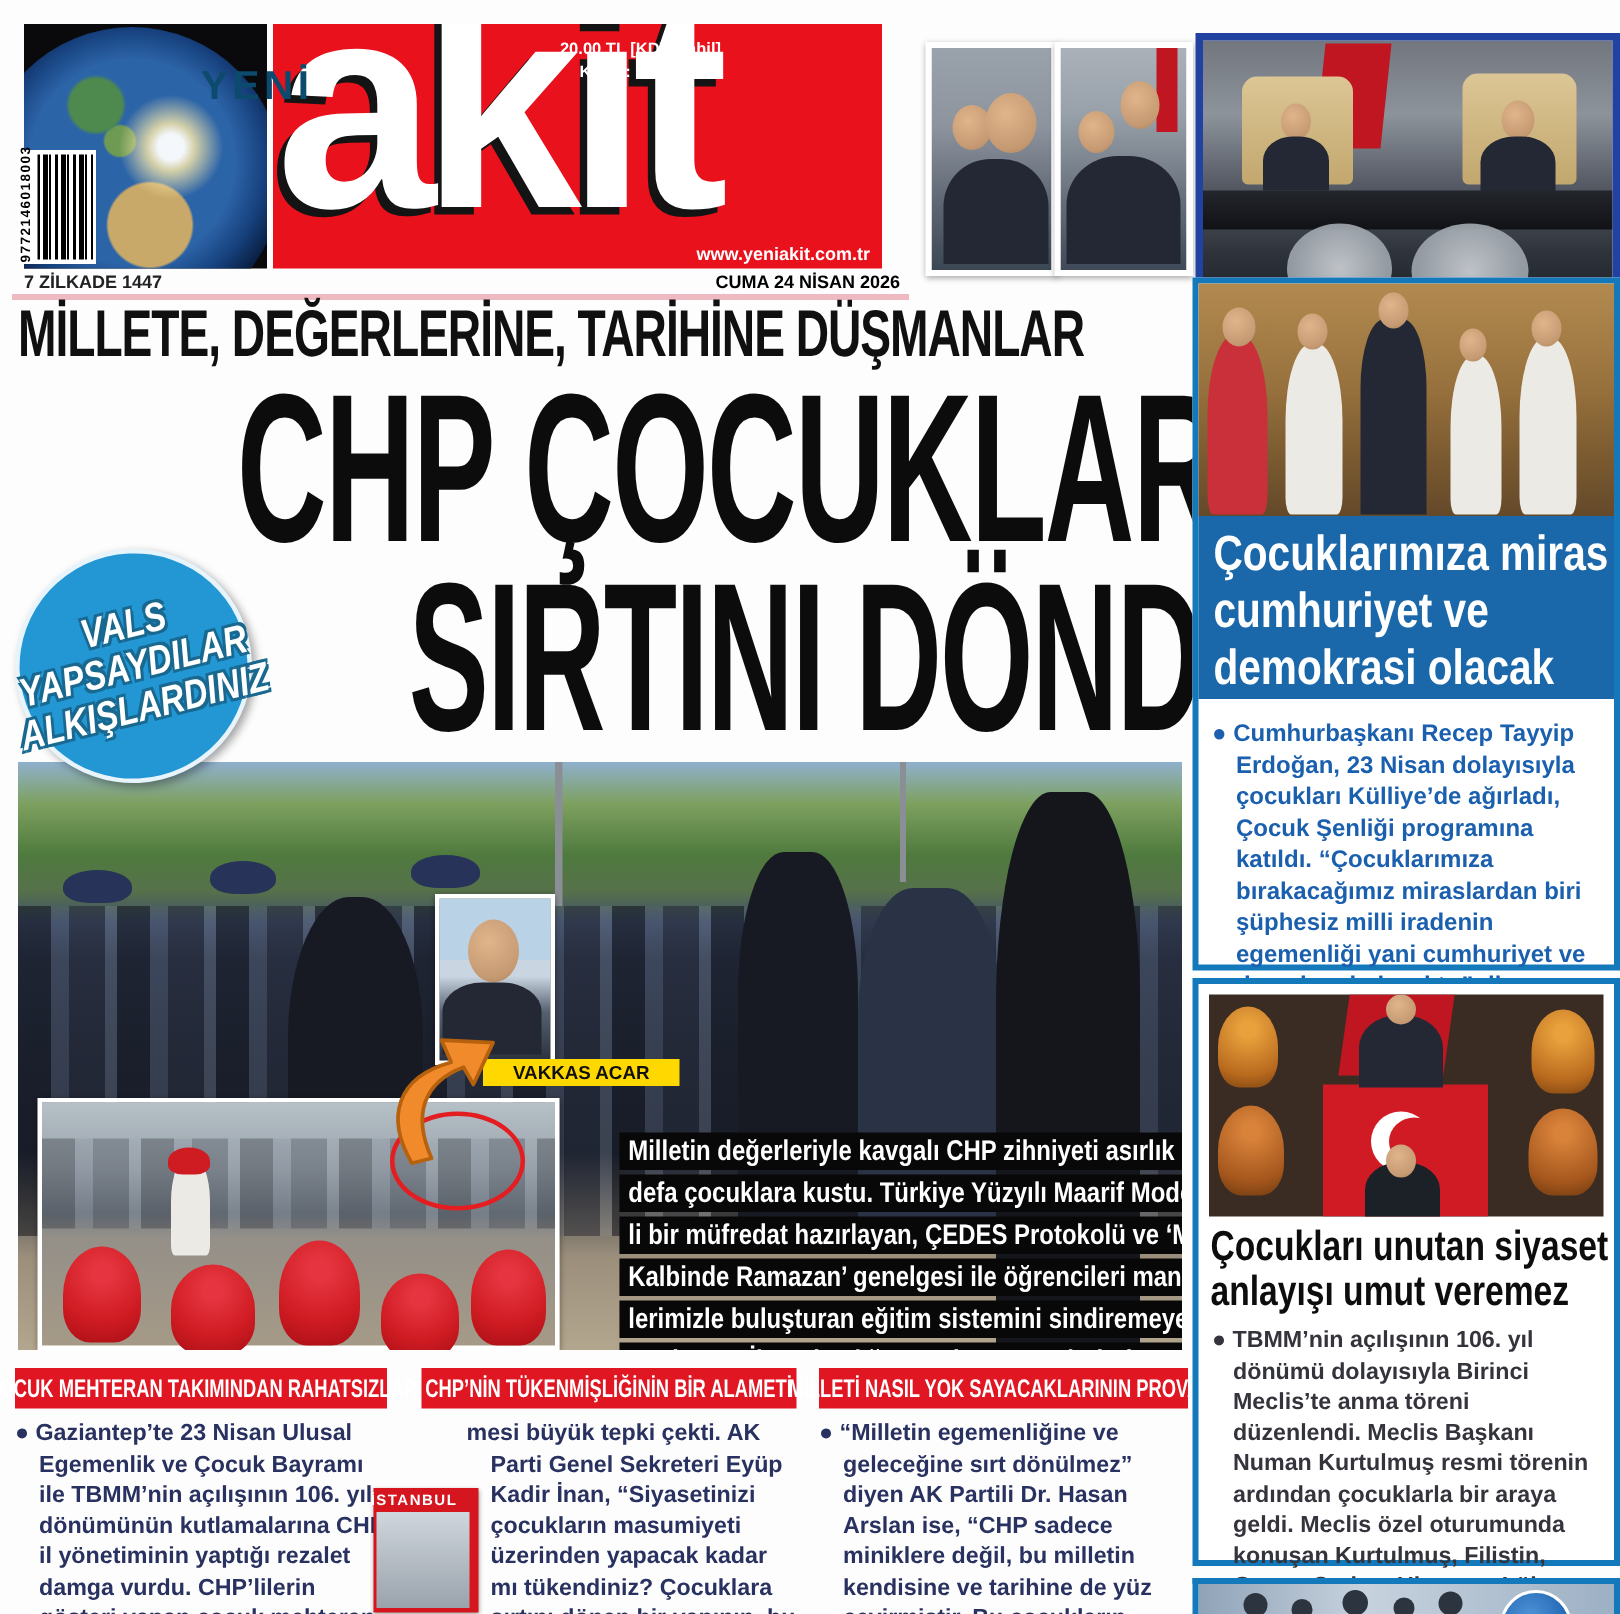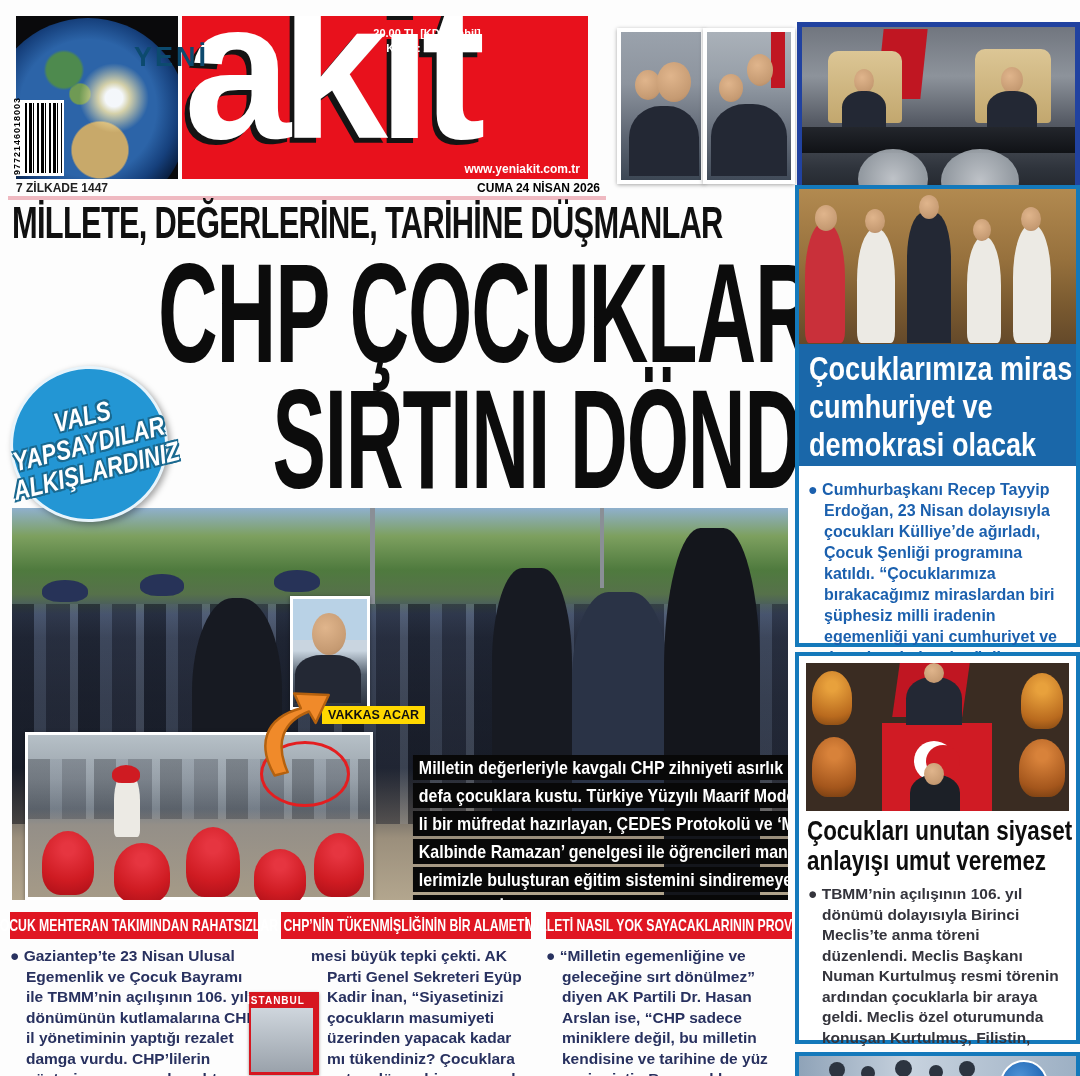--- a/index.html
+++ b/index.html
@@ -72,21 +72,21 @@
   .main-photo { left:12px; top:508px; width:776px; height:392px;
     background:
       linear-gradient(180deg, #8fb0cd 0px, #7da05f 28px, #4f7a3e 62px, #56714a 86px, #42506b 106px, #333d52 130px, #2b3344 190px, #262d3c 260px, #9b8f7c 330px, #b3a68e 392px); }
   .crowd-texture { position:absolute; left:0; top:96px; width:100%; height:220px;
     background:repeating-linear-gradient(90deg, rgba(10,12,20,.5) 0 22px, rgba(90,100,120,.25) 22px 34px, rgba(25,28,40,.45) 34px 58px, rgba(140,150,165,.2) 58px 66px); }
   .fig-dark { position:absolute; background:#171a22; border-radius:38% 38% 0 0; }
   .cap-navy { position:absolute; background:#273358; border-radius:50% 50% 40% 40%; }
   .inset-vakkas { position:absolute; left:278px; top:88px; width:74px; height:108px; border:3px solid #fff;
     background:linear-gradient(180deg,#b9d2e6 0 38%,#c9d5e0 38% 48%,#55616f 70%,#2b323e 100%); box-shadow:0 1px 4px rgba(0,0,0,.4); }
   .vakkas-label { position:absolute; left:310px; top:198px; background:#ffd800; color:#101010;
-    font-size:12.5px; font-weight:800; padding:2px 6px; white-space:nowrap; }
+    font-size:12.5px; font-weight:800; padding:2px 20px; white-space:nowrap; }
   .inset-lower { position:absolute; left:13px; top:224px; width:342px; height:162px; border:3px solid #fff;
     background:linear-gradient(180deg,#b6c0c7 0,#9aa3ab 44px,#79828b 74px,#948f88 90px,#a59a87 162px); box-shadow:0 1px 4px rgba(0,0,0,.4); }
   .red-kid { position:absolute; border-radius:50% 50% 35% 35%; background:radial-gradient(circle at 50% 28%, #e63540 12%, #cf1b22 60%, #a90f17); }
   .white-fig { position:absolute; background:#eceae4; border-radius:45% 45% 10% 10%; }
   .red-circle { position:absolute; left:232px; top:6px; width:84px; height:60px; border:3px solid #e41e20; border-radius:50%; }
   .arrow-orange { position:absolute; left:238px; top:176px; width:82px; height:96px; z-index:5; }
   .caption { position:absolute; left:368px; top:246px; width:412px; text-align:center; }
   .caption .cap-line { line-height:27px; transform:scaleX(0.84); transform-origin:50% 50%; white-space:nowrap; }
   .caption .cap-line span { background:#080808; color:#fff; font-size:19px; font-weight:700; padding:2px 7px; }
 

